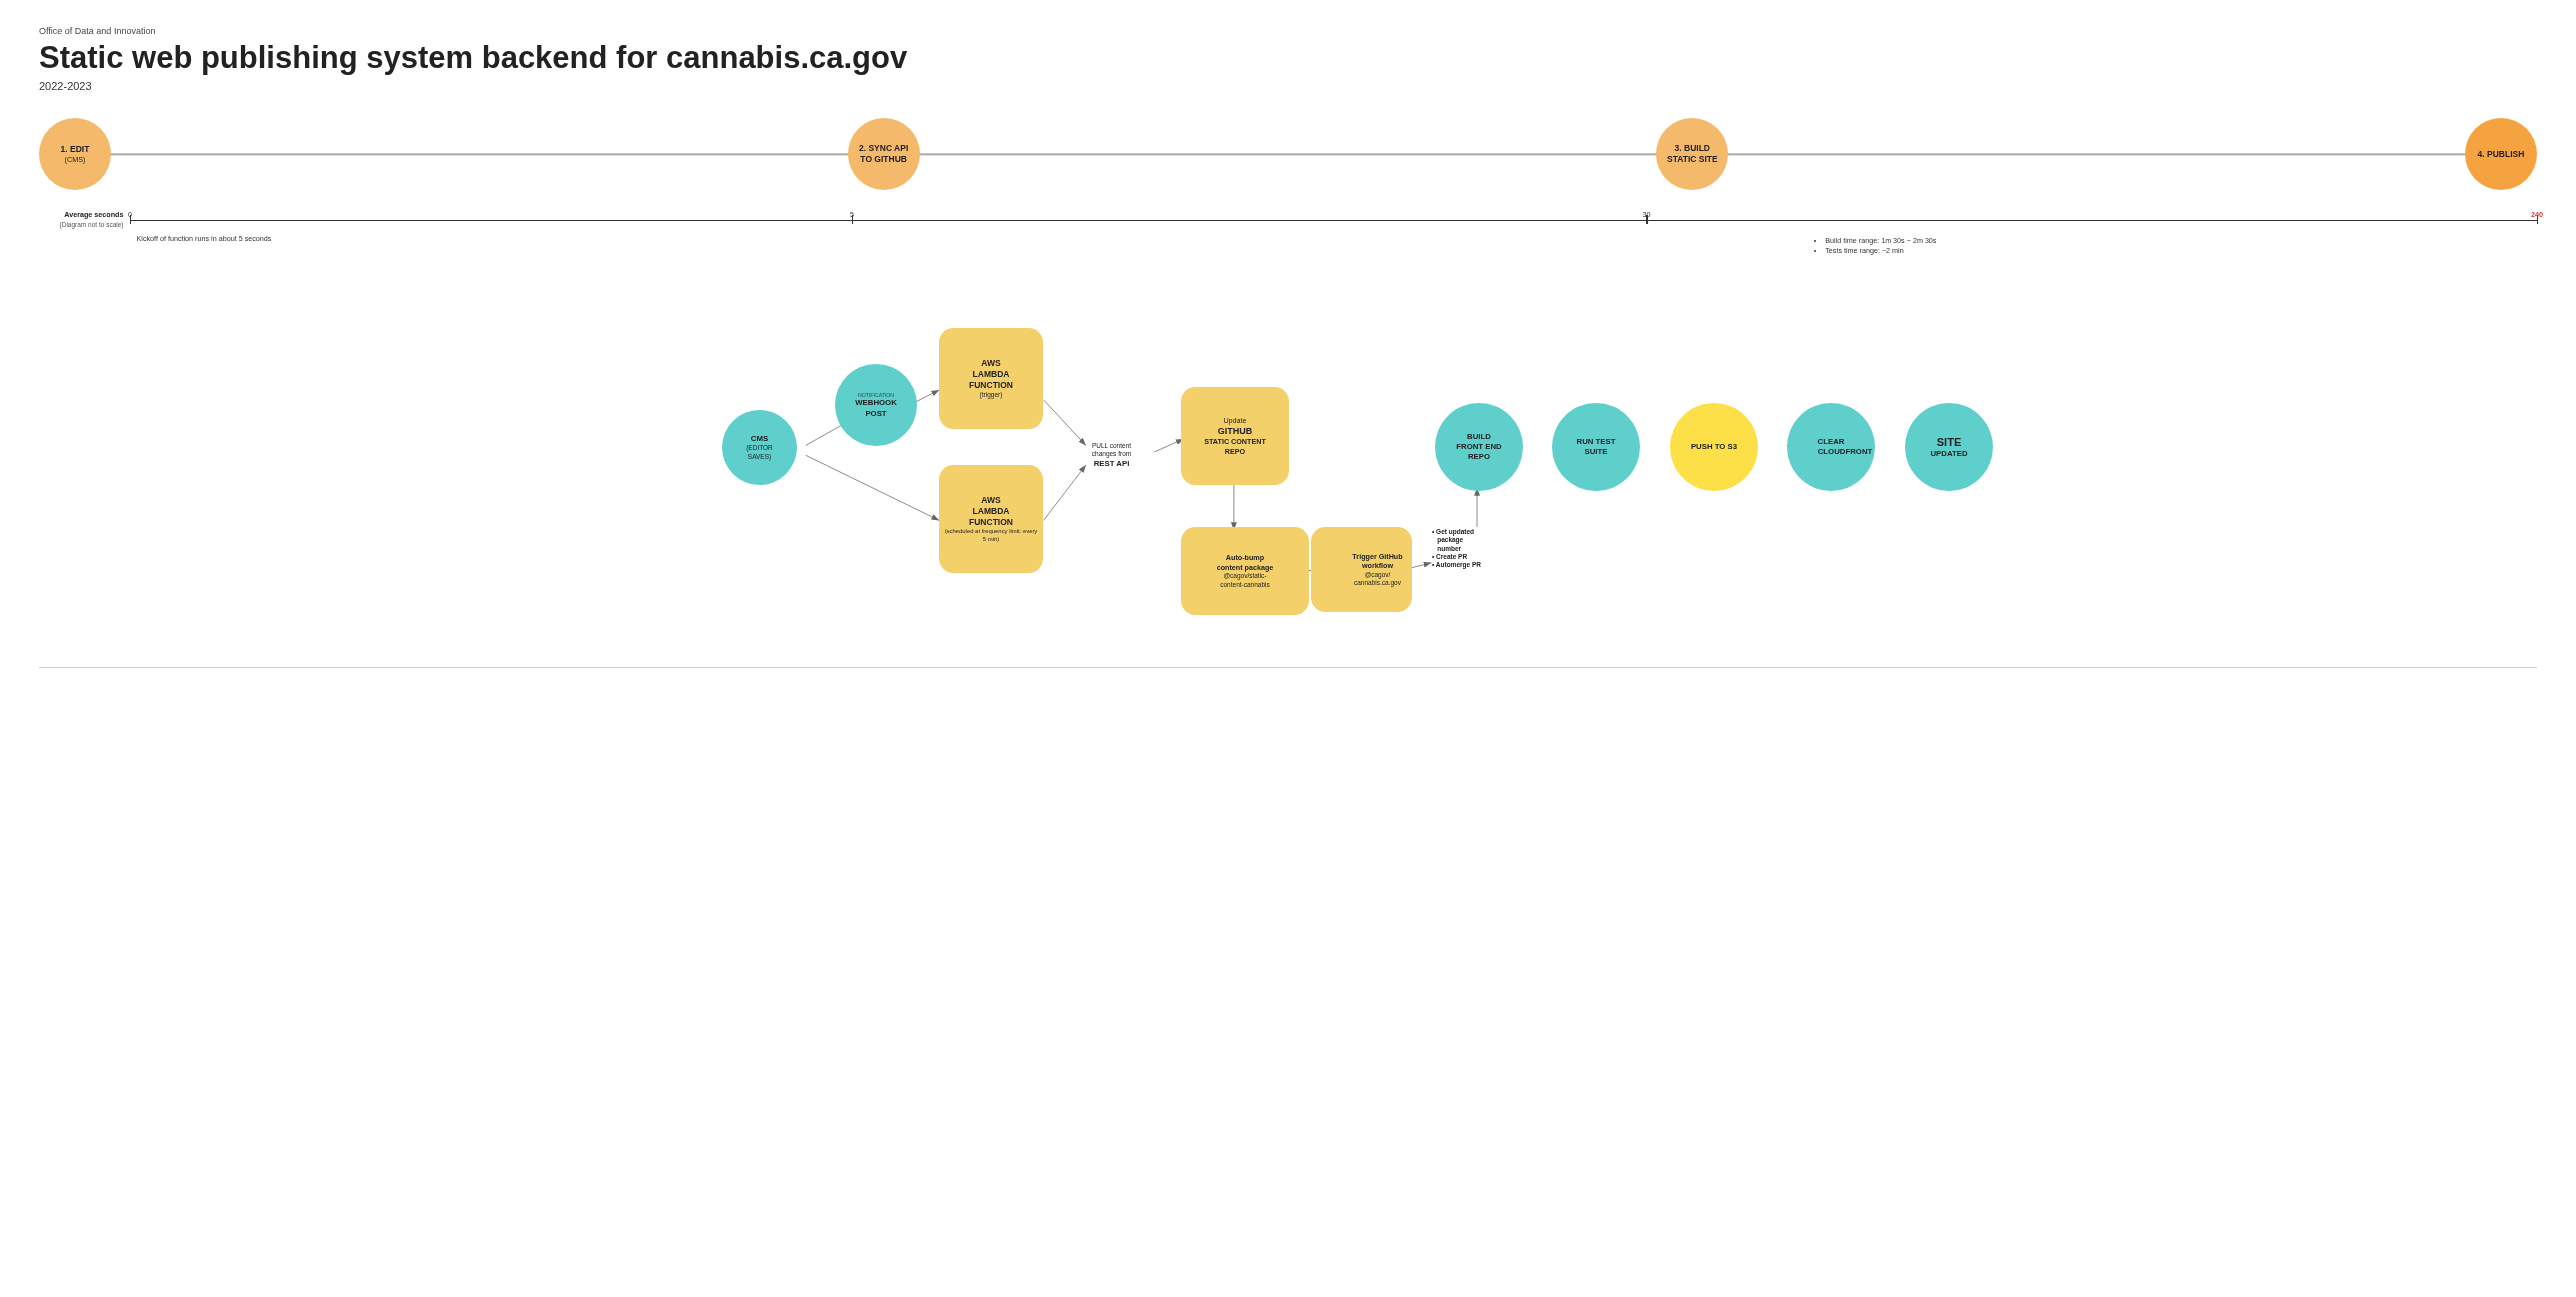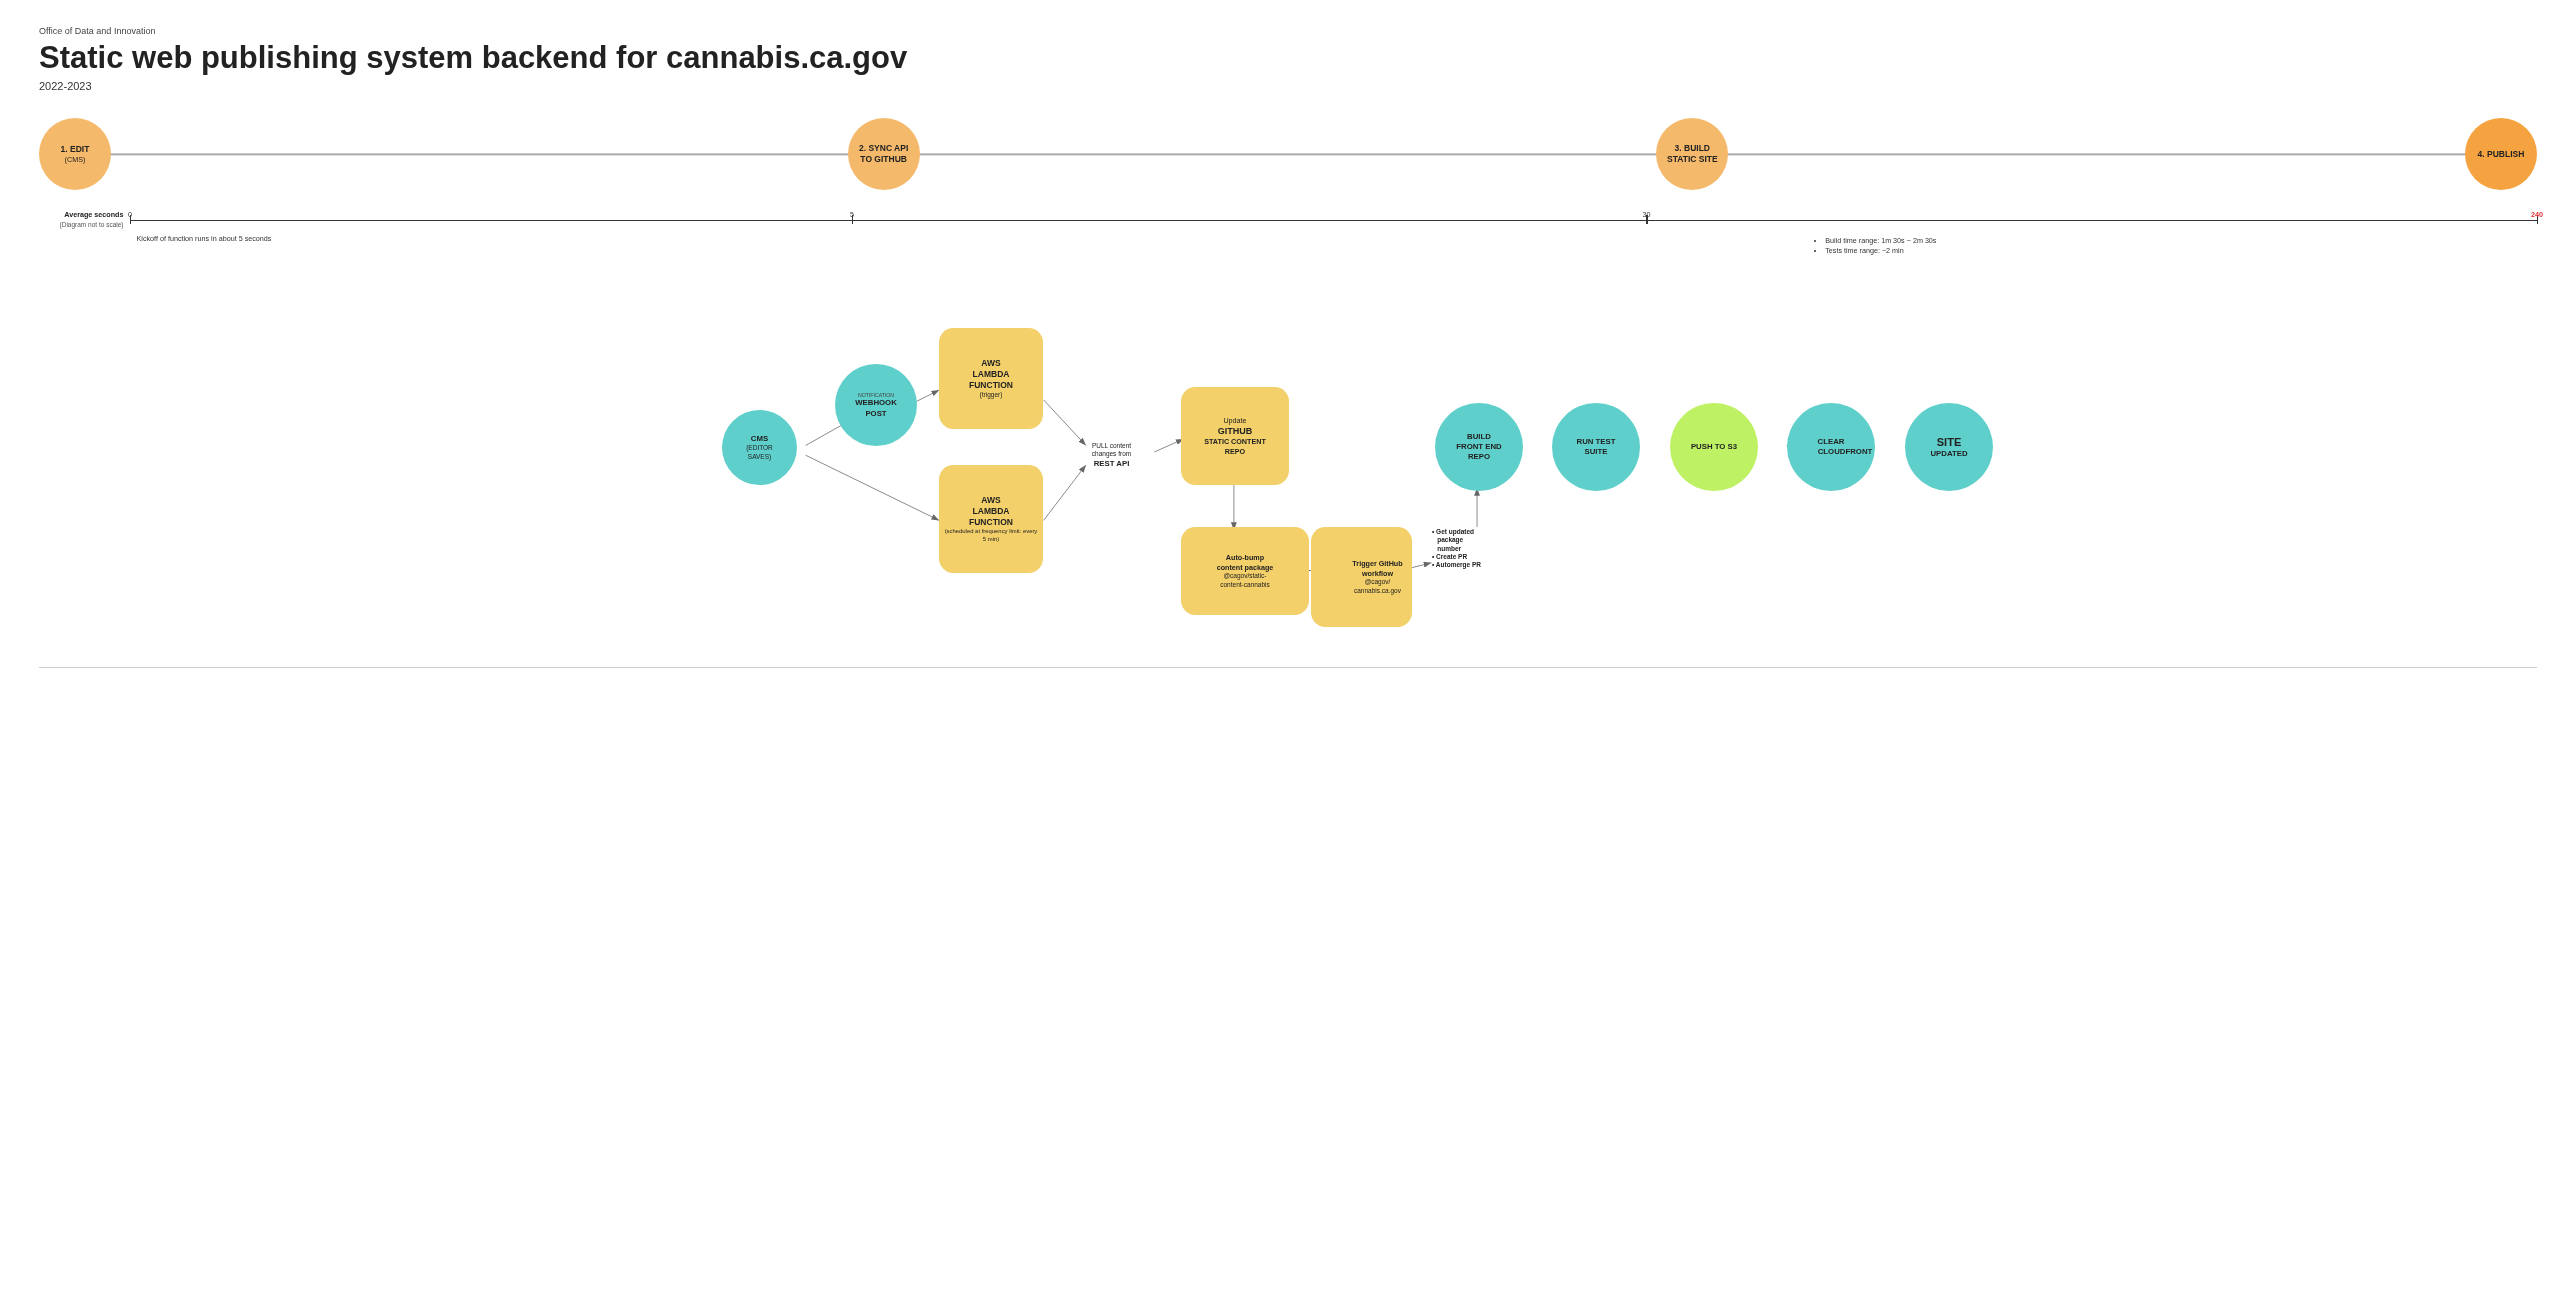--- a/index.html
+++ b/index.html
@@ -315,21 +315,21 @@
       <div style="font-weight:700; font-size:7.2px;">REPO</div>
     </div>
 
     <div class="node node-rounded" style="left:467px; top:238px; width:128px; height:88px; font-size:6.5px;">
       <div style="font-weight:700; font-size:7.2px;">Auto-bump</div>
       <div style="font-weight:700; font-size:7.2px;">content package</div>
       <div style="font-weight:400; font-size:6.5px;">@cagov/static-</div>
       <div style="font-weight:400; font-size:6.5px;">content-cannabis</div>
     </div>
 
-    <div class="node node-rounded" style="left:597px; top:238px; width:101px; height:100px; font-size:6.5px;padding-left:32px;">
+    <div class="node node-rounded" style="left:597px; top:238px; width:101px; height:85px; font-size:6.5px;padding-left:32px;">
       <div style="font-weight:700; font-size:7.2px;">Trigger GitHub</div>
       <div style="font-weight:700; font-size:7.2px;">workflow</div>
       <div style="font-weight:400; font-size:6.5px;">@cagov/</div>
       <div style="font-weight:400; font-size:6.5px;">cannabis.ca.gov</div>
     </div>
 
     <div class="node" style="left:718px; top:232px; width:101px; height:85px; font-size:6.5px; justify-content:flex-start; padding-top:6.5px; align-items:flex-start;">
       <div>• Get updated</div>
       <div style="padding-left:5.2px;">package</div>
       <div style="padding-left:5.2px;">number</div>
@@ -341,21 +341,21 @@
       <div style="font-weight:700; font-size:7.8px;">BUILD</div>
       <div style="font-weight:700; font-size:7.8px;">FRONT END</div>
       <div style="font-weight:700; font-size:7.8px;">REPO</div>
     </div>
 
     <div class="node node-circle" style="left:838px; top:114px; width:88px; height:88px; background:#5ecfca;">
       <div style="font-weight:700; font-size:7.8px;">RUN TEST</div>
       <div style="font-weight:700; font-size:7.8px;">SUITE</div>
     </div>
 
-    <div class="node node-circle" style="left:956px; top:114px; width:88px; height:88px; background:#bef264;text-align:center;">
+    <div class="node node-circle" style="left:956px; top:114px; width:88px; height:88px; background:#fde047;text-align:center;">
       <div style="font-weight:700; font-size:7.8px;">PUSH TO S3</div>
     </div>
 
     <div class="node node-circle" style="left:1073px; top:114px; width:88px; height:88px; background:#5ecfca;">
       <div style="font-weight:700; font-size:7.8px;">CLEAR</div>
       <div style="font-weight:700; font-size:7.8px;margin-left:28px;">CLOUDFRONT</div>
     </div>
 
     <div class="node node-circle" style="left:1191px; top:114px; width:88px; height:88px; background:#5ecfca;">
       <div style="font-weight:700; font-size:11px;">SITE</div>

